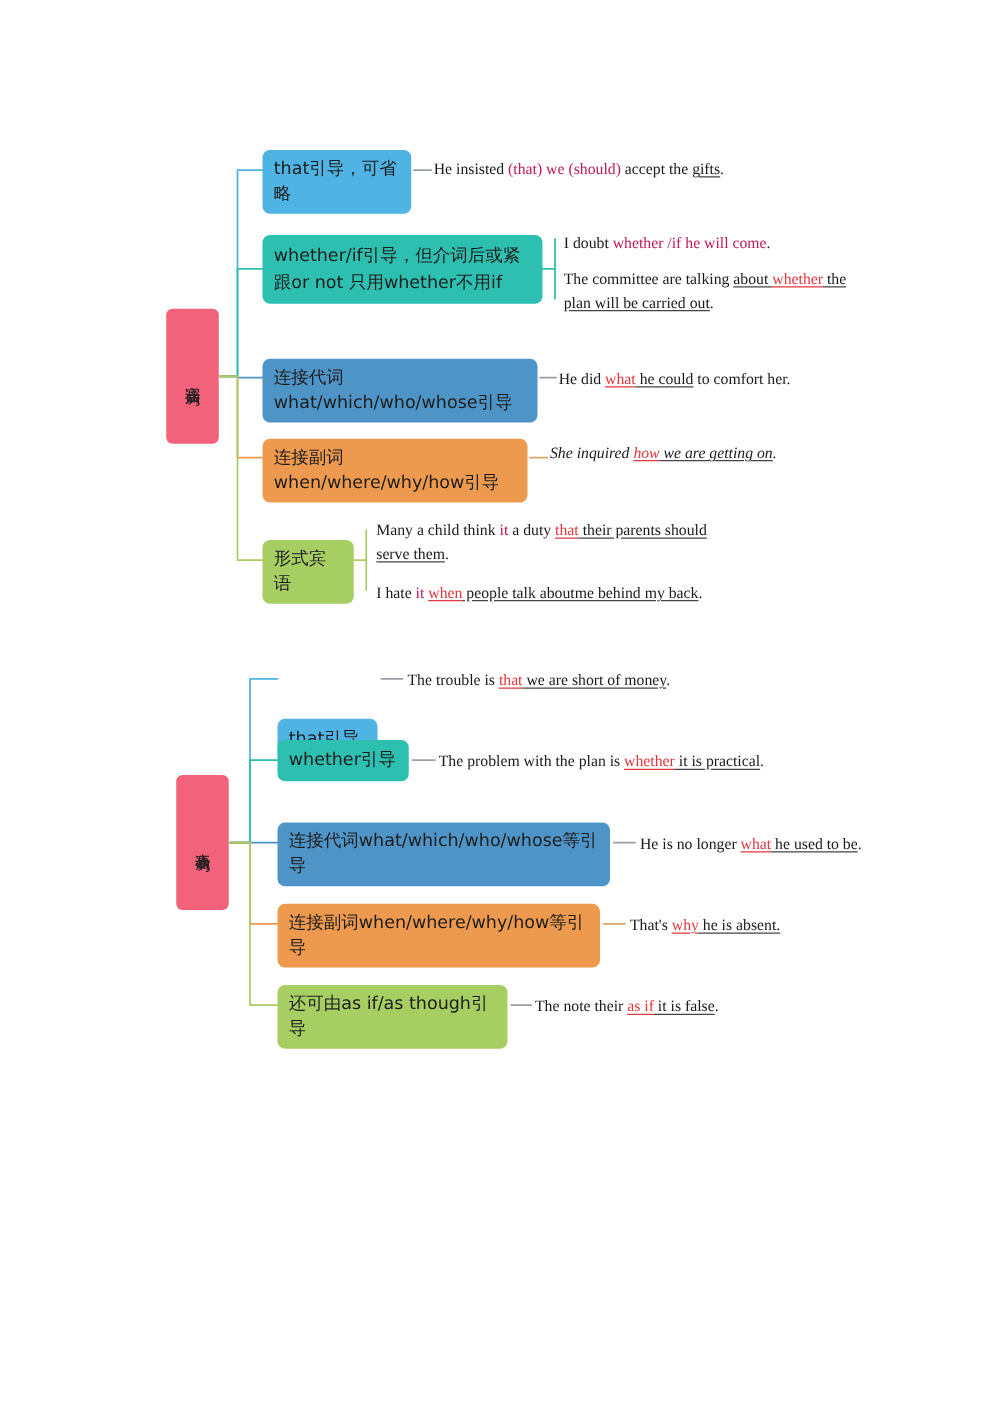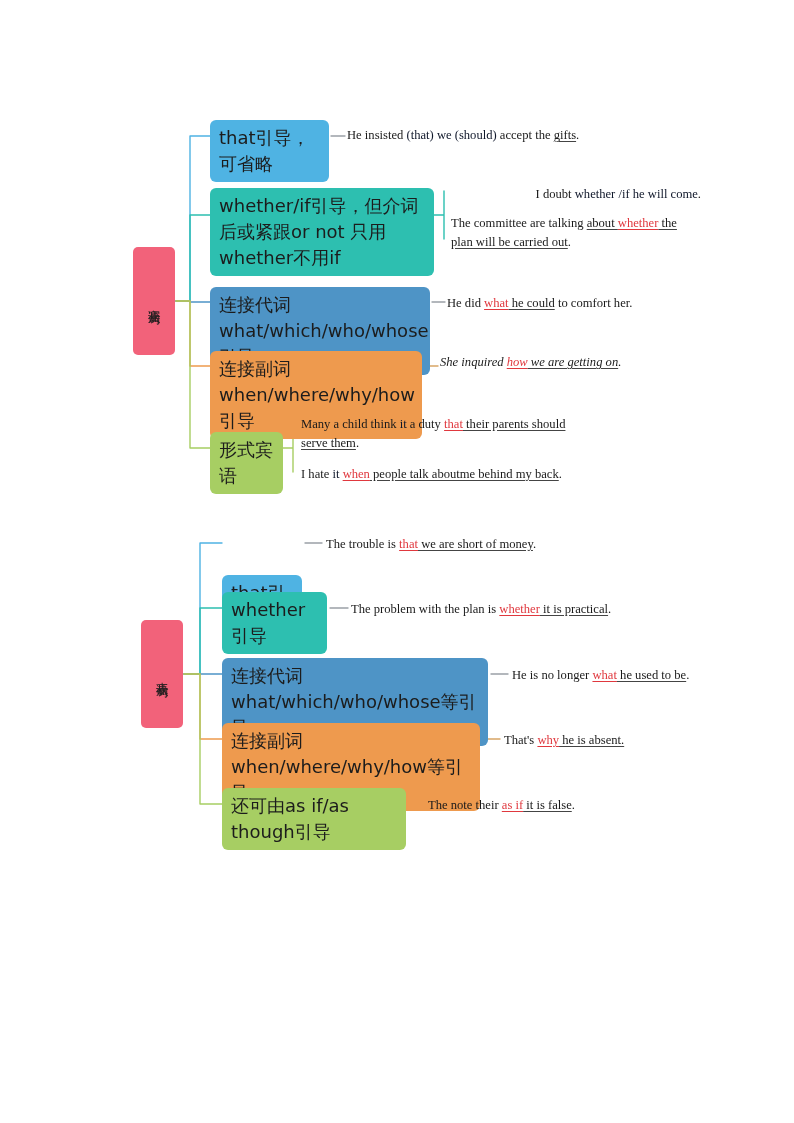--- a/index.html
+++ b/index.html
@@ -18,27 +18,27 @@
     writing-mode:vertical-rl;text-orientation:upright;
     letter-spacing:1px;font-family:"DejaVu Sans","Liberation Sans",sans-serif;
   }
   .node{
     position:absolute;border-radius:6px;
     display:flex;align-items:center;
     padding:5px 9px;box-sizing:border-box;
     font-size:12.3px;line-height:1.45;color:#1c1c1c;
     font-family:"Liberation Serif","DejaVu Serif",serif;
   }
-  .node .cn{font-family:"DejaVu Sans","Liberation Sans",sans-serif;font-size:18px;}
+  .node .cn{font-family:"DejaVu Sans","Liberation Sans",sans-serif;font-size:14px;}
   .ex{
     position:absolute;font-size:12.6px;line-height:1.5;color:#1a1a1a;
     font-family:"Liberation Serif","DejaVu Serif",serif;
     white-space:normal;
   }
-  .r{color:#0f172a;}
+  .r{color:#be185d;}
   .u{text-decoration:underline;text-decoration-color:#444;text-underline-offset:1.5px;}
   .ru{color:#e0383e;text-decoration:underline;text-decoration-color:#e0383e;text-underline-offset:1.5px;}
 </style>
 </head>
 <body>
 
 <div id="canvas">
   <svg class="wires" id="wire-layer" viewBox="0 0 794 1123">
       <path d="M176 301 L190 301 L190 136 L210 136" stroke="#4FB3E3" fill="none" stroke-width="1.4" stroke-linecap="round" stroke-linejoin="round"></path>
       <path d="M176 301 L190 301 L190 215 L210 215" stroke="#2DBFB0" fill="none" stroke-width="1.4" stroke-linecap="round" stroke-linejoin="round"></path>
@@ -63,21 +63,21 @@
     </svg>
   <div id="nodes">
       <div class="root" style="left: 133px; top: 247px; width: 42px; height: 108px; background: rgb(242, 98, 122);">宾语从句</div>
       <div class="node" style="left: 210px; top: 120px; width: 119px; min-height: 33px; background: rgb(79, 179, 227);">
         <span class="cn">that引导，可省略</span>
       </div>
       <div class="ex" style="left: 347px; top: 126px; width: 330px;"><span class="">He insisted </span><span class="r">(that) we (should)</span><span class=""> accept the </span><span class="u">gifts</span><span class="">.</span></div>
       <div class="node" style="left: 210px; top: 188px; width: 224px; min-height: 55px; background: rgb(45, 191, 176);">
         <span class="cn">whether/if引导，但介词后或紧跟or not 只用whether不用if</span>
       </div>
-      <div class="ex" style="left: 451px; top: 185px; width: 250px; text-align: right;"><span class="">I doubt </span><span class="r">whether /if he will come</span><span class="">.</span></div>
+      <div class="ex" style="left: 451px; top: 185px; width: 250px;"><span class="">I doubt </span><span class="r">whether /if he will come</span><span class="">.</span></div>
       <div class="ex" style="left: 451px; top: 214px; width: 242px;"><span class="">The committee are talking </span><span class="u">about </span><span class="ru">whether</span><span class="u"> the plan will be carried out</span><span class="">.</span></div>
       <div class="node" style="left: 210px; top: 287px; width: 220px; min-height: 31px; background: rgb(78, 148, 198); align-items: flex-end;">
         <span class="cn">连接代词what/which/who/whose引导</span>
       </div>
       <div class="ex" style="left: 447px; top: 294px; width: 320px;"><span class="">He did </span><span class="ru">what</span><span class="u"> he could</span><span class=""> to comfort her.</span></div>
       <div class="node" style="left: 210px; top: 351px; width: 212px; min-height: 31px; background: rgb(238, 154, 78);">
         <span class="cn">连接副词when/where/why/how引导</span>
       </div>
       <div class="ex" style="left: 440px; top: 353px; width: 320px; font-style: italic;"><span class="">She inquired </span><span class="ru">how</span><span class="u"> we are getting on</span><span class="">.</span></div>
       <div class="node" style="left: 210px; top: 432px; width: 73px; min-height: 33px; background: rgb(167, 206, 99);">

